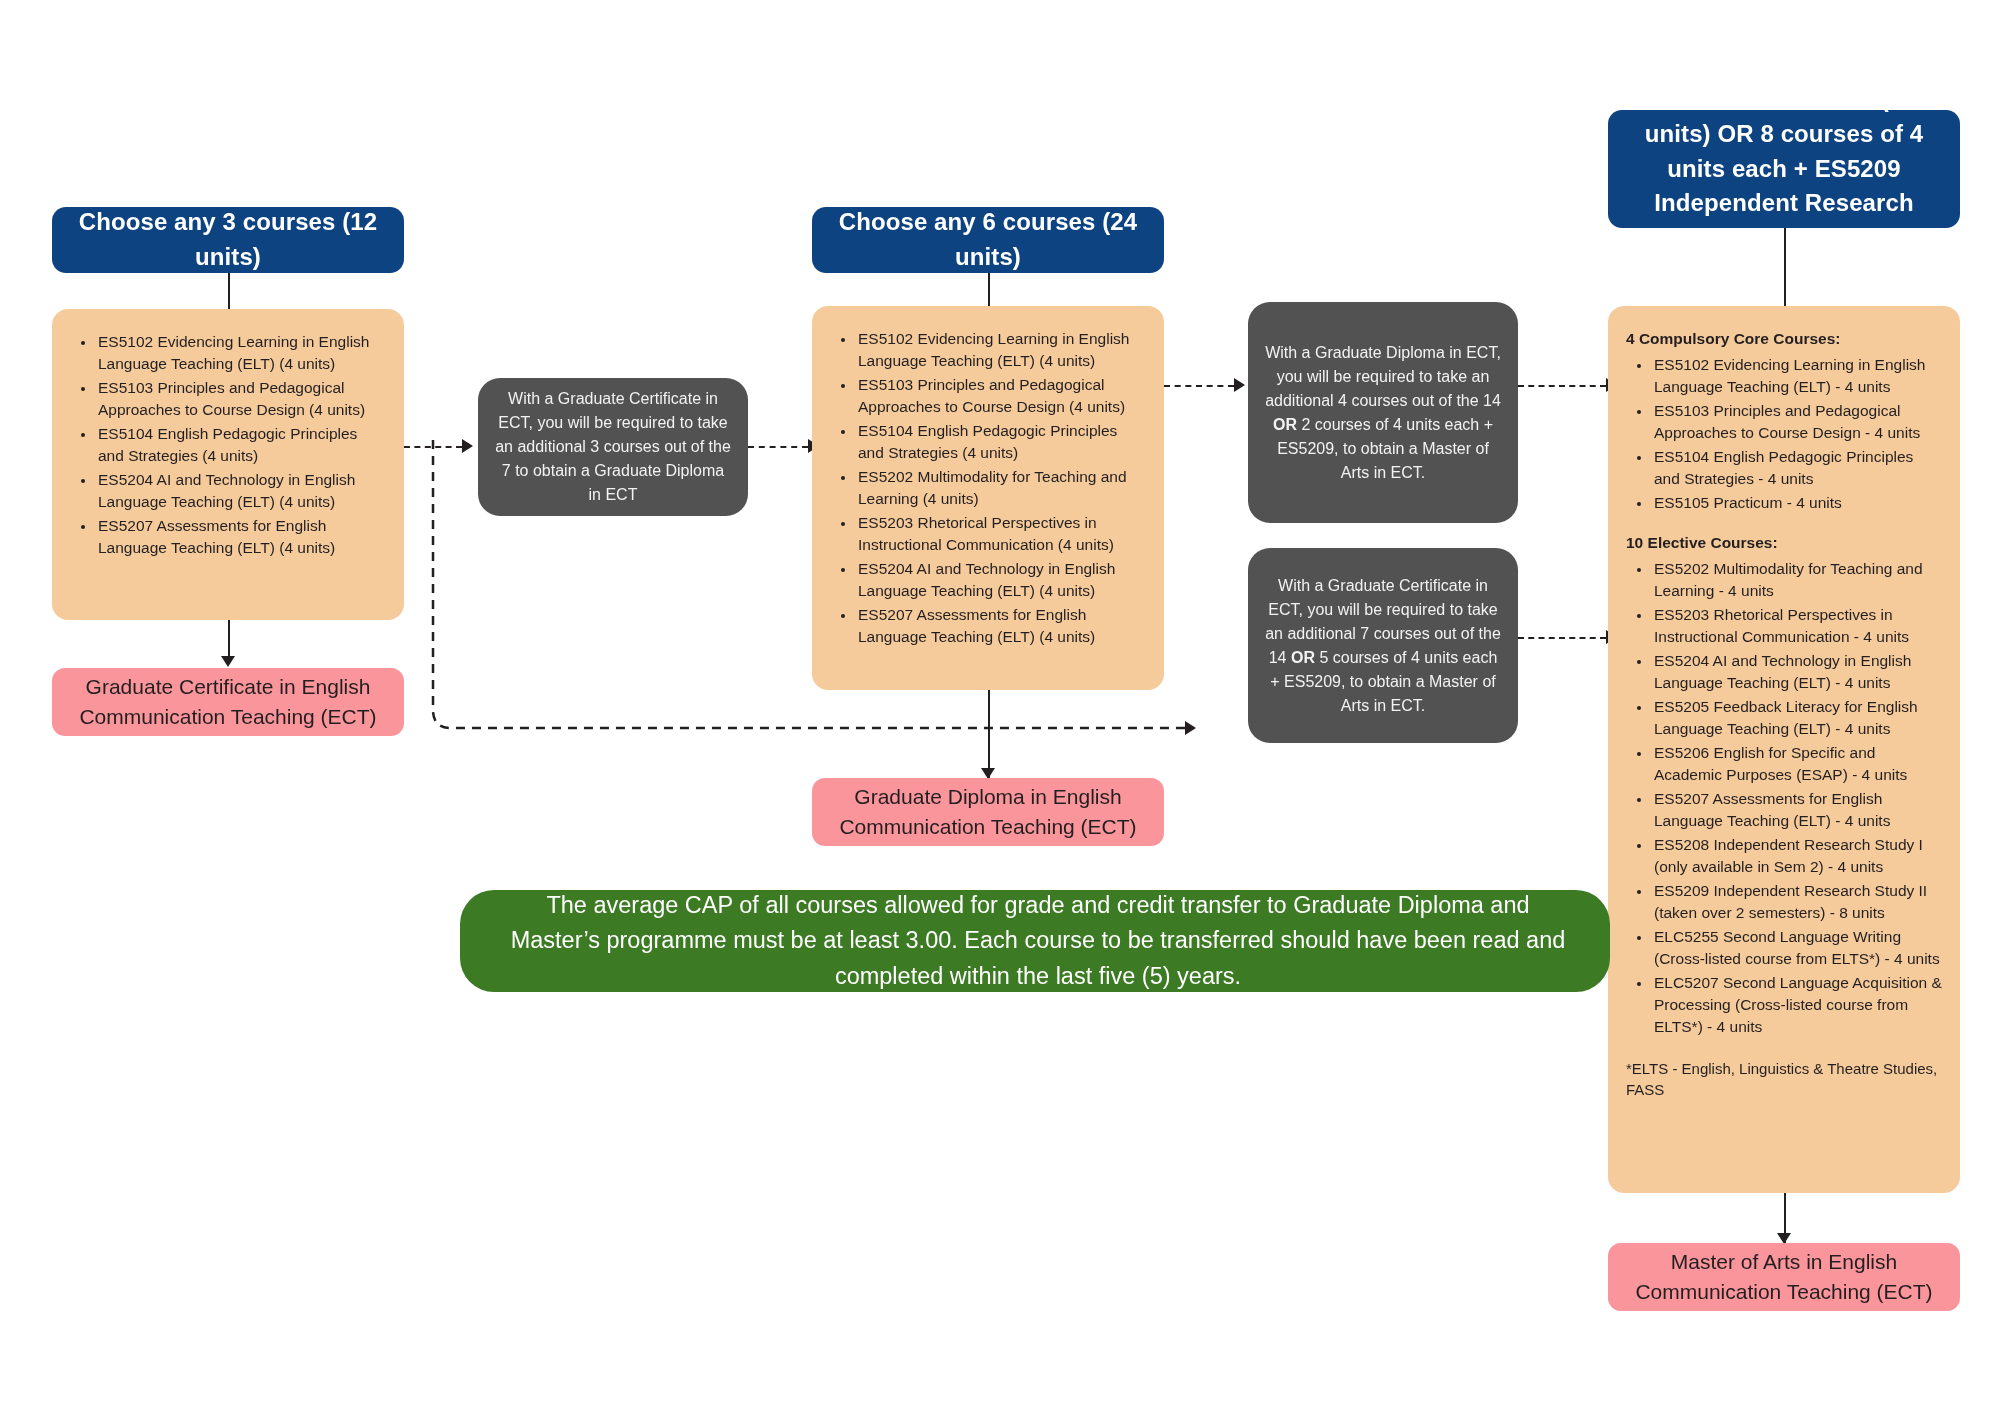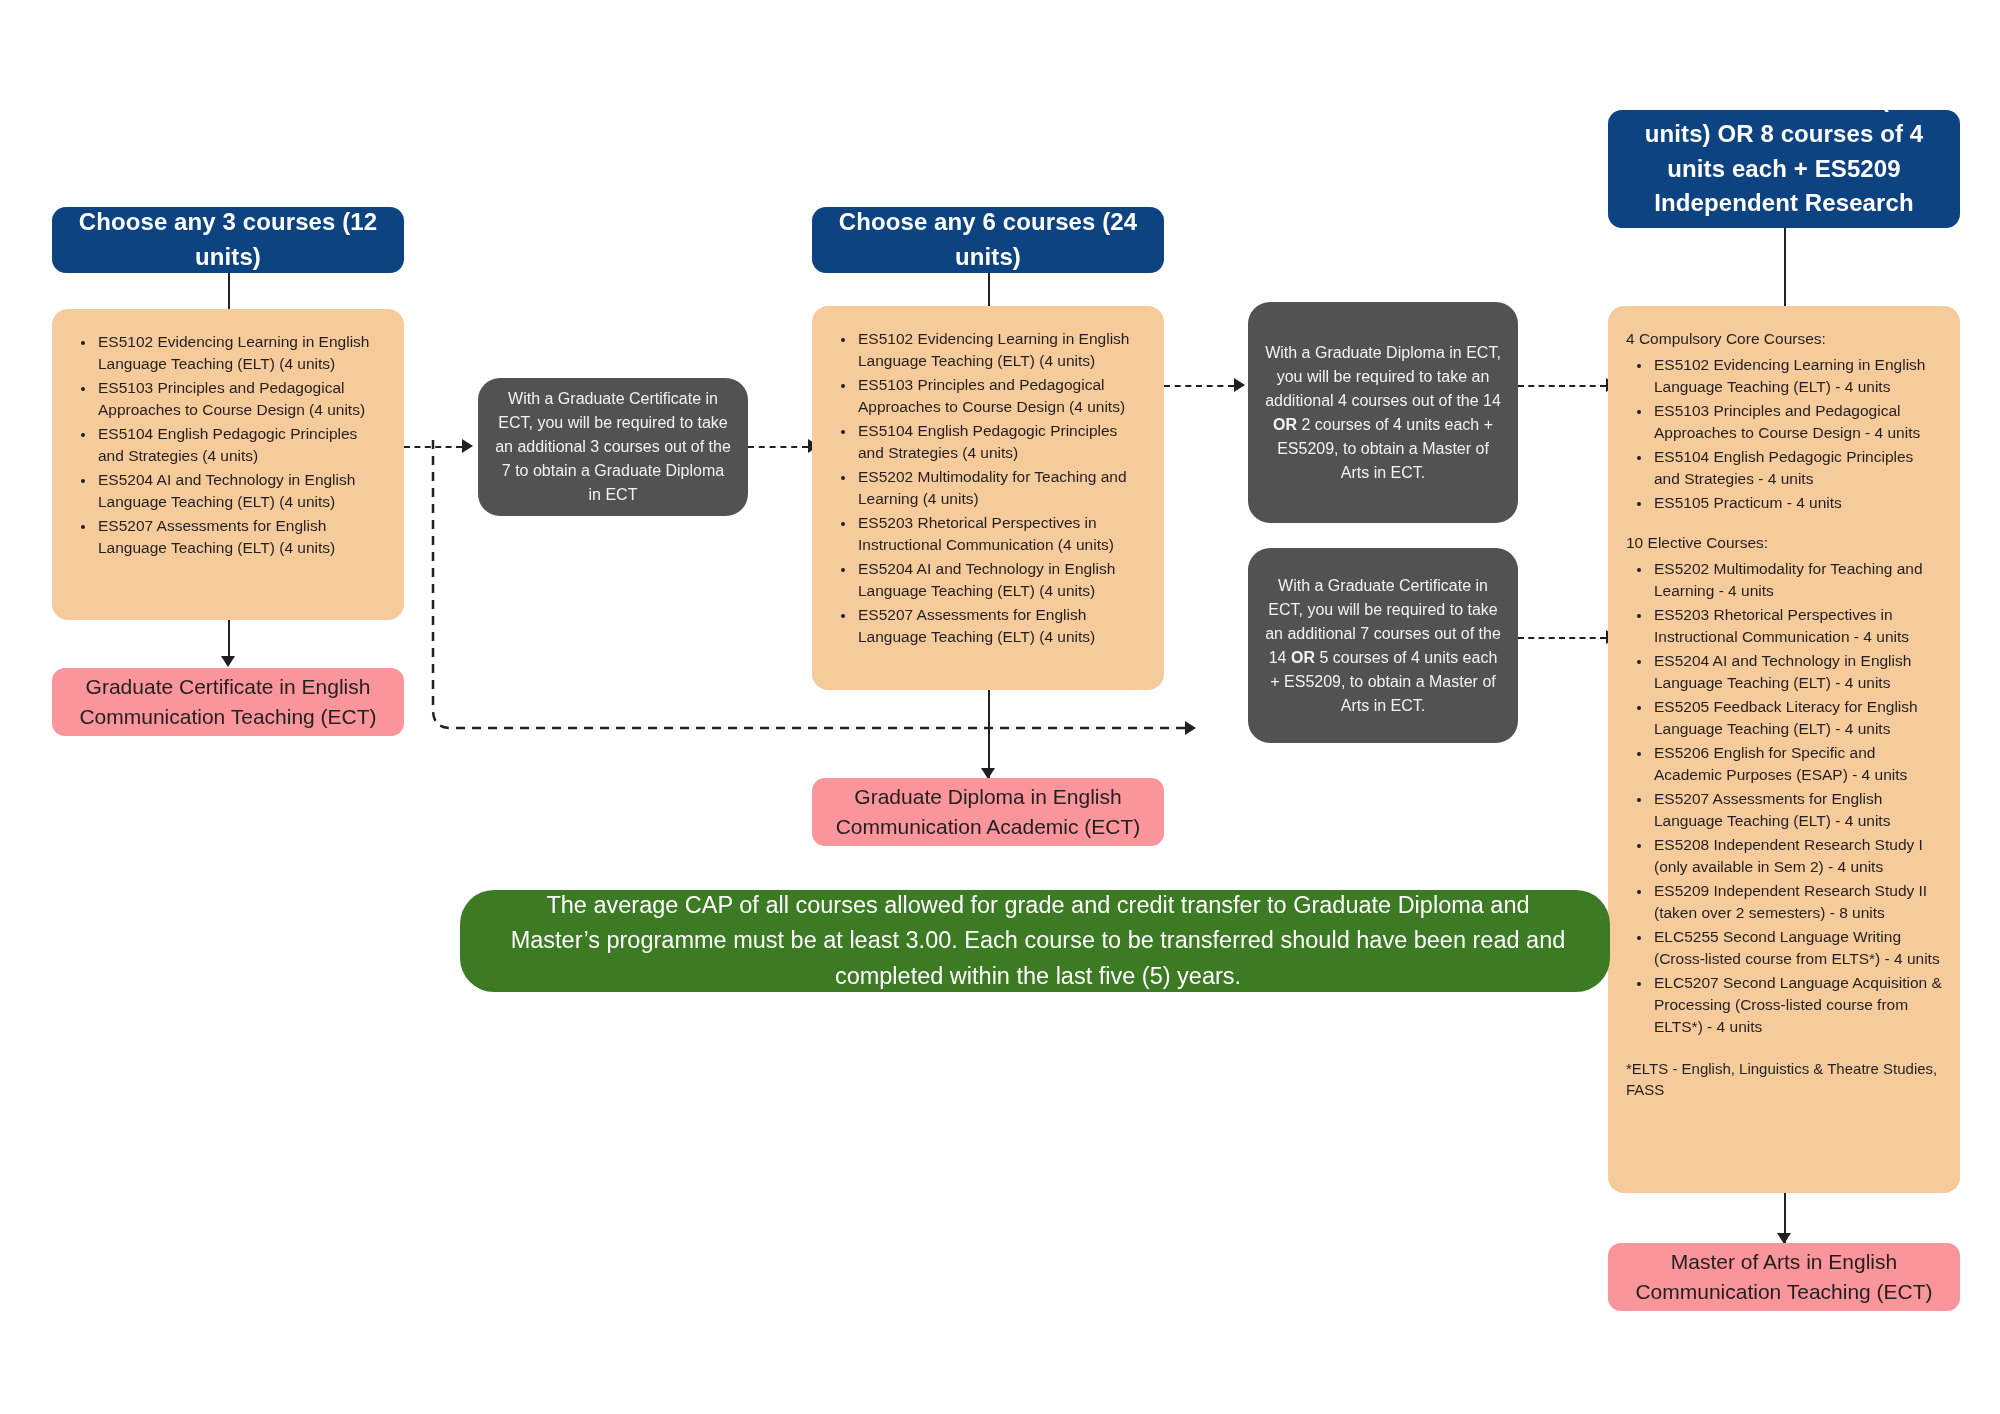--- a/index.html
+++ b/index.html
@@ -21,21 +21,21 @@
   }
 
   .courses{
     background:#f5cb9c;border-radius:16px;
     padding:22px 18px 20px 18px;
     font-size:15.5px;line-height:1.42;color:#231f20;
   }
   .courses ul{margin:0;padding:0 0 0 26px;list-style:disc;}
   .courses ul li{margin:0 0 2px 0;padding-left:2px;}
   .courses ul li::marker{font-size:14px;}
-  .sect-title{font-weight:normal;font-size:15.5px;margin:0 0 4px 0;}
+  .sect-title{font-weight:bold;font-size:15.5px;margin:0 0 4px 0;}
   .sect-gap{height:16px;}
   .footnote{font-size:15px;line-height:1.4;margin-top:20px;}
 
   .result{
     background:#f9959b;border-radius:13px;
     display:flex;align-items:center;justify-content:center;text-align:center;
     font-weight:normal;font-size:21px;line-height:1.42;padding:10px 0;
     color:#231f20;
   }
 
@@ -119,21 +119,21 @@
       <li>ES5202 Multimodality for Teaching and Learning (4 units)</li>
       <li>ES5203 Rhetorical Perspectives in Instructional Communication (4 units)</li>
       <li>ES5204 AI and Technology in English Language Teaching (ELT) (4 units)</li>
       <li>ES5207 Assessments for English Language Teaching (ELT) (4 units)</li>
     </ul>
   </div>
 
   <div class="conn v-solid" style="left:988px;top:690px;height:88px;"></div>
   <div class="arrow-down" style="left:981px;top:768px;"></div>
 
-  <div class="node result" style="left:812px;top:778px;width:352px;height:68px;">Graduate Diploma in English Communication Academic (ECT)</div>
+  <div class="node result" style="left:812px;top:778px;width:352px;height:68px;">Graduate Diploma in English Communication Teaching (ECT)</div>
 
   <div class="node callout" style="left:1248px;top:302px;width:270px;height:221px;">
     <span><span>With a Graduate Diploma in ECT, you will be required to take an additional 4 courses out of the 14 </span><b>OR</b><span> 2 courses of 4 units each + ES5209, to obtain a Master of Arts in ECT.</span></span>
   </div>
 
   <div class="conn h-dash" style="left:1164px;top:385px;width:70px;"></div>
   <div class="arrow-right" style="left:1234px;top:378px;"></div>
 
   <div class="conn h-dash" style="left:1518px;top:385px;width:88px;"></div>
   <div class="arrow-right" style="left:1606px;top:378px;"></div>

